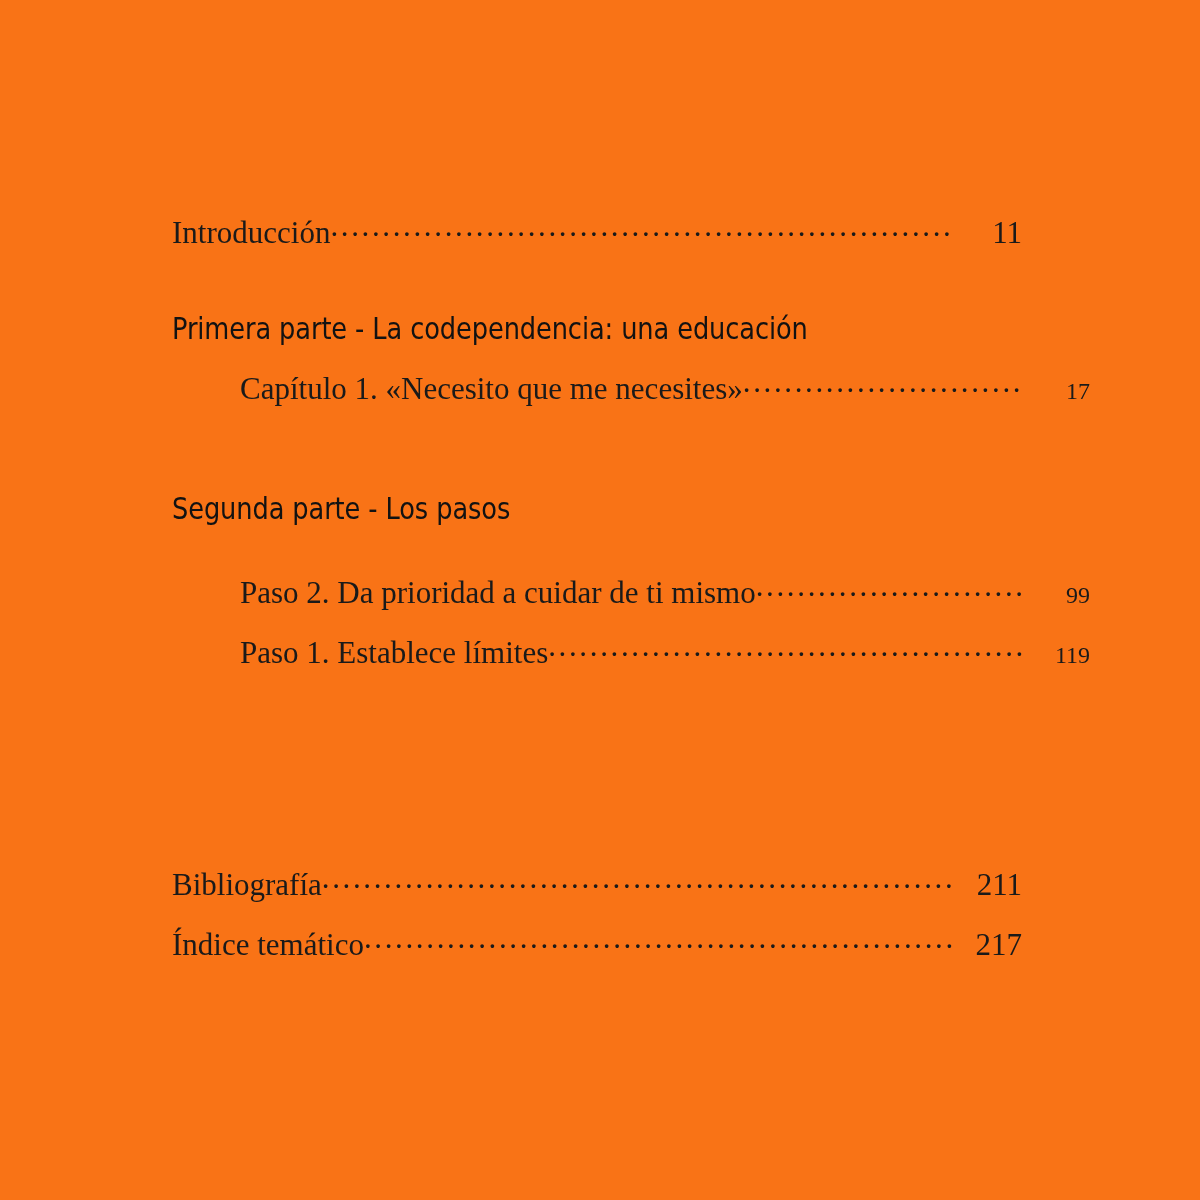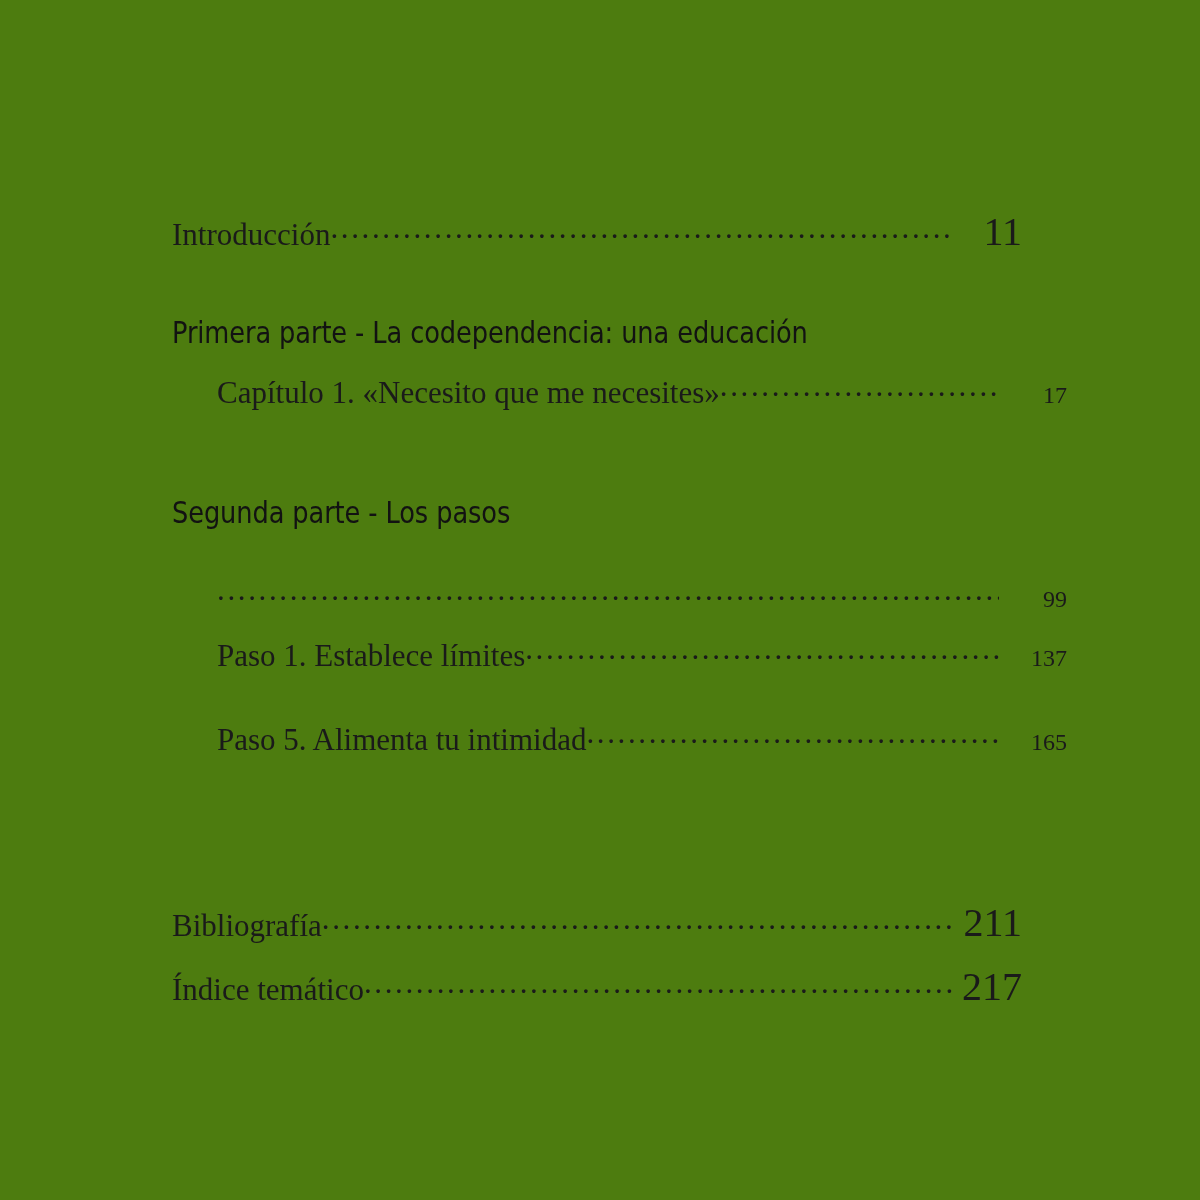--- a/index.html
+++ b/index.html
@@ -4,21 +4,21 @@
 <style>
   html, body {
     margin: 0;
     padding: 0;
     background: #ffffff;
   }
   .page {
     position: relative;
     width: 1200px;
     height: 1200px;
-    background: #4d7c0f;
+    background: #f97316;
     overflow: hidden;
     font-family: "Liberation Serif", "DejaVu Serif", serif;
     color: #1a1a1a;
   }
   .toc {
     position: absolute;
     left: 172px;
     top: 212px;
     width: 850px;
   }
@@ -56,27 +56,27 @@
     width: 62px;
     padding-left: 6px;
   }
 
   
   .lvl-top {
     font-size: 31px;
     line-height: 1.0;
     margin-left: 0;
   }
-  .lvl-top .pageno { font-size: 40px; }
+  .lvl-top .pageno { font-size: 31px; }
 
   
   .lvl-sub {
     font-size: 31px;
     line-height: 1.0;
-    margin-left: 45px;
+    margin-left: 68px;
     justify-content: flex-end;
   }
   .lvl-sub .leader { }
   .lvl-sub .pageno { font-size: 24px; }
 
   
   .part-header {
     font-family: "DejaVu Sans Condensed", "Liberation Sans Narrow", "Liberation Sans", sans-serif;
     font-stretch: condensed;
     font-size: 31px;
@@ -154,42 +154,38 @@
     <div class="gap-xl"></div>
 
     <div class="part-header">Segunda parte - Los pasos</div>
 
     <div class="gap-sm"></div>
 
 
     <div class="row-gap"></div>
 
     <div class="entry lvl-sub">
+      <span class="title">Paso 2. Da prioridad a cuidar de ti mismo</span>
       <span class="leader"></span>
       <span class="pageno">99</span>
     </div>
 
     <div class="row-gap"></div>
 
     <div class="entry lvl-sub">
       <span class="title">Paso 1. Establece límites</span>
       <span class="leader"></span>
-      <span class="pageno">137</span>
-    </div>
-
-    <div class="row-gap"></div>
-
-
-    <div class="row-gap"></div>
-
-    <div class="entry lvl-sub">
-      <span class="title">Paso 5. Alimenta tu intimidad</span>
-      <span class="leader"></span>
-      <span class="pageno">165</span>
-    </div>
+      <span class="pageno">119</span>
+    </div>
+
+    <div class="row-gap"></div>
+
+
+    <div class="row-gap"></div>
+
 
     <div class="gap-xl"></div>
 
 
     <div class="gap-xl"></div>
 
 
     <div class="row-gap"></div>
 
     <div class="entry lvl-top">

